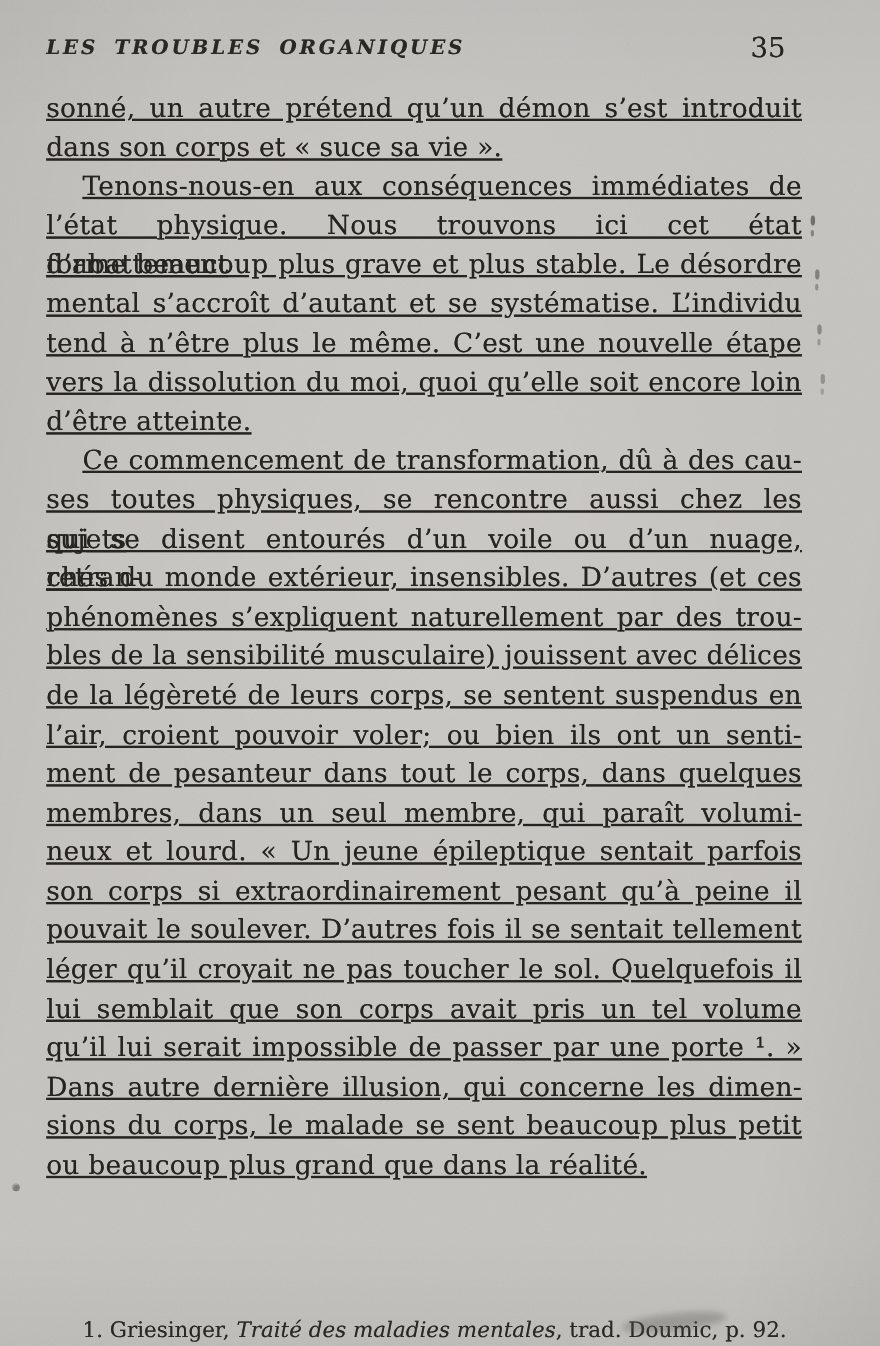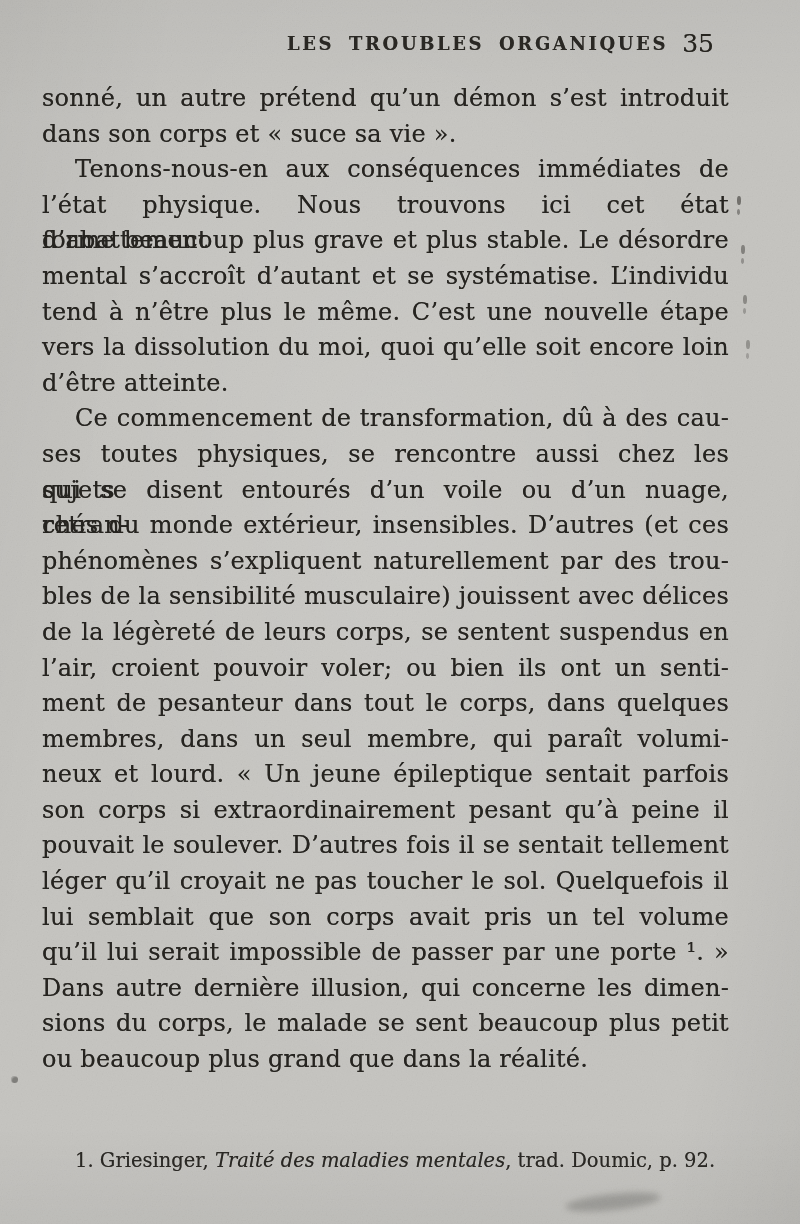--- a/index.html
+++ b/index.html
@@ -33,27 +33,28 @@
     position: absolute;
     top: 33px;
     left: 42px;
     width: 686px;
     height: 30px;
   }
   .running-title {
     position: absolute;
     left: 0;
     right: 60px;
-    text-align: right;
+    text-align: left;
     font-size: 18px;
     letter-spacing: 2.6px;
     word-spacing: 6px;
     font-weight: bold;
     color: #2a2824;
     text-shadow: 0 0 0.5px rgba(38,36,32,0.55);
+    font-style: italic;
   }
   .page-number {
     position: absolute;
     right: 14px;
     top: -4px;
     font-size: 25px;
     font-weight: normal;
     color: #26241f;
     text-shadow: 0 0 0.6px rgba(38,36,32,0.6);
   }
@@ -66,29 +67,30 @@
   .line {
     height: 35.6px;
     line-height: 35.6px;
     font-size: 24px;
     letter-spacing: 0.25px;
     white-space: normal;
     text-align: justify;
     text-align-last: justify;
     color: #262420;
     text-shadow: 0 0 0.55px rgba(32,30,26,0.65);
+    text-decoration: underline;
   }
   .line.indent { text-indent: 33px; }
   .line.last {
     text-align: right;
     text-align-last: left;
   }
   .footnote {
     position: absolute;
-    top: 1146px;
+    top: 1194px;
     left: 42px;
     width: 687px;
     font-size: 19.5px;
     line-height: 30px;
     padding-left: 33px;
     color: #2a2824;
     text-shadow: 0 0 0.5px rgba(38,36,32,0.55);
   }
   .footnote .it { font-style: italic; }
   

